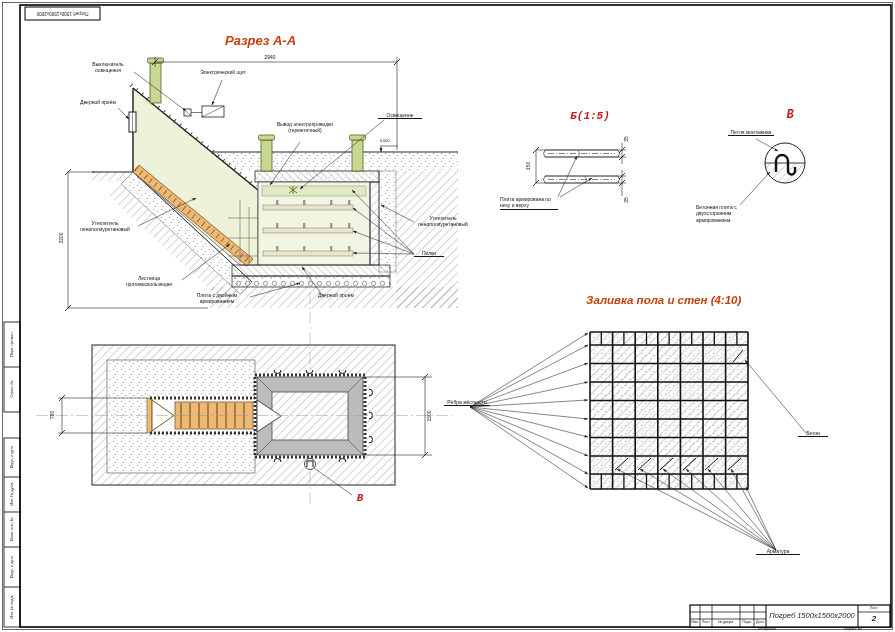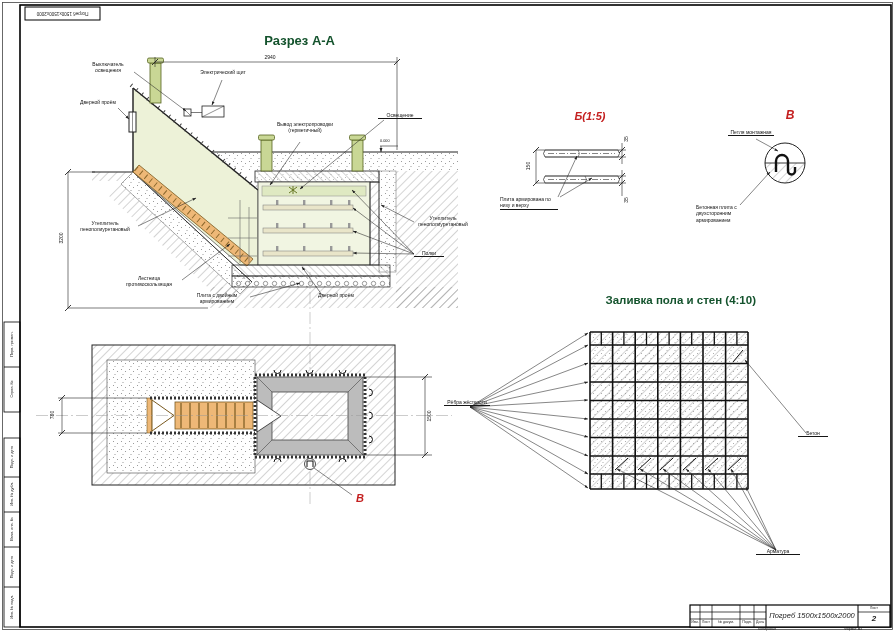--- a/index.html
+++ b/index.html
@@ -5,25 +5,25 @@
   html,body{margin:0;padding:0;background:#e8e8e8;}
   #sheet{position:relative;width:895px;height:632px;background:#ffffff;overflow:hidden;
          font-family:"Liberation Sans",sans-serif;}
   svg{position:absolute;left:0;top:0;}
   .lbl{position:absolute;font-size:5px;line-height:1.25;color:#151515;text-align:center;z-index:5;}
   .left{text-align:left;}
   .shelf{border-bottom:0.7px solid #151515;}
   .dimh{position:absolute;font-size:5px;color:#151515;text-align:center;z-index:5;}
   .dimv{position:absolute;font-size:5px;color:#151515;white-space:nowrap;
         transform:translate(-50%,-50%) rotate(-90deg);z-index:5;}
-  .title-blue{position:absolute;color:#14532d;font-weight:bold;
-              font-size:13px;text-align:right;z-index:5;}
+  .title-blue{position:absolute;color:#c2410c;font-style:italic;font-weight:bold;
+              font-size:13px;text-align:left;z-index:5;}
   .title-blue.small{font-size:11.5px;}
   .title-red{position:absolute;color:#c42020;font-style:italic;font-weight:bold;
-             font-size:11px;text-align:center;z-index:5;}
+             font-size:11px;text-align:center;z-index:5;font-family:Liberation Mono, monospace;}
   .tiny{font-size:3.6px;}
   .stamp180{position:absolute;left:25px;top:7px;width:75px;height:13px;line-height:13px;
             font-size:4.6px;text-align:center;transform:rotate(180deg);color:#222;z-index:5;}
   .sidefield{position:absolute;font-size:3.8px;color:#222;white-space:nowrap;
              transform:translate(-50%,-50%) rotate(-90deg);z-index:5;}
   .tb{position:absolute;color:#222;z-index:5;}
 </style>
 </head>
 <body>
 

